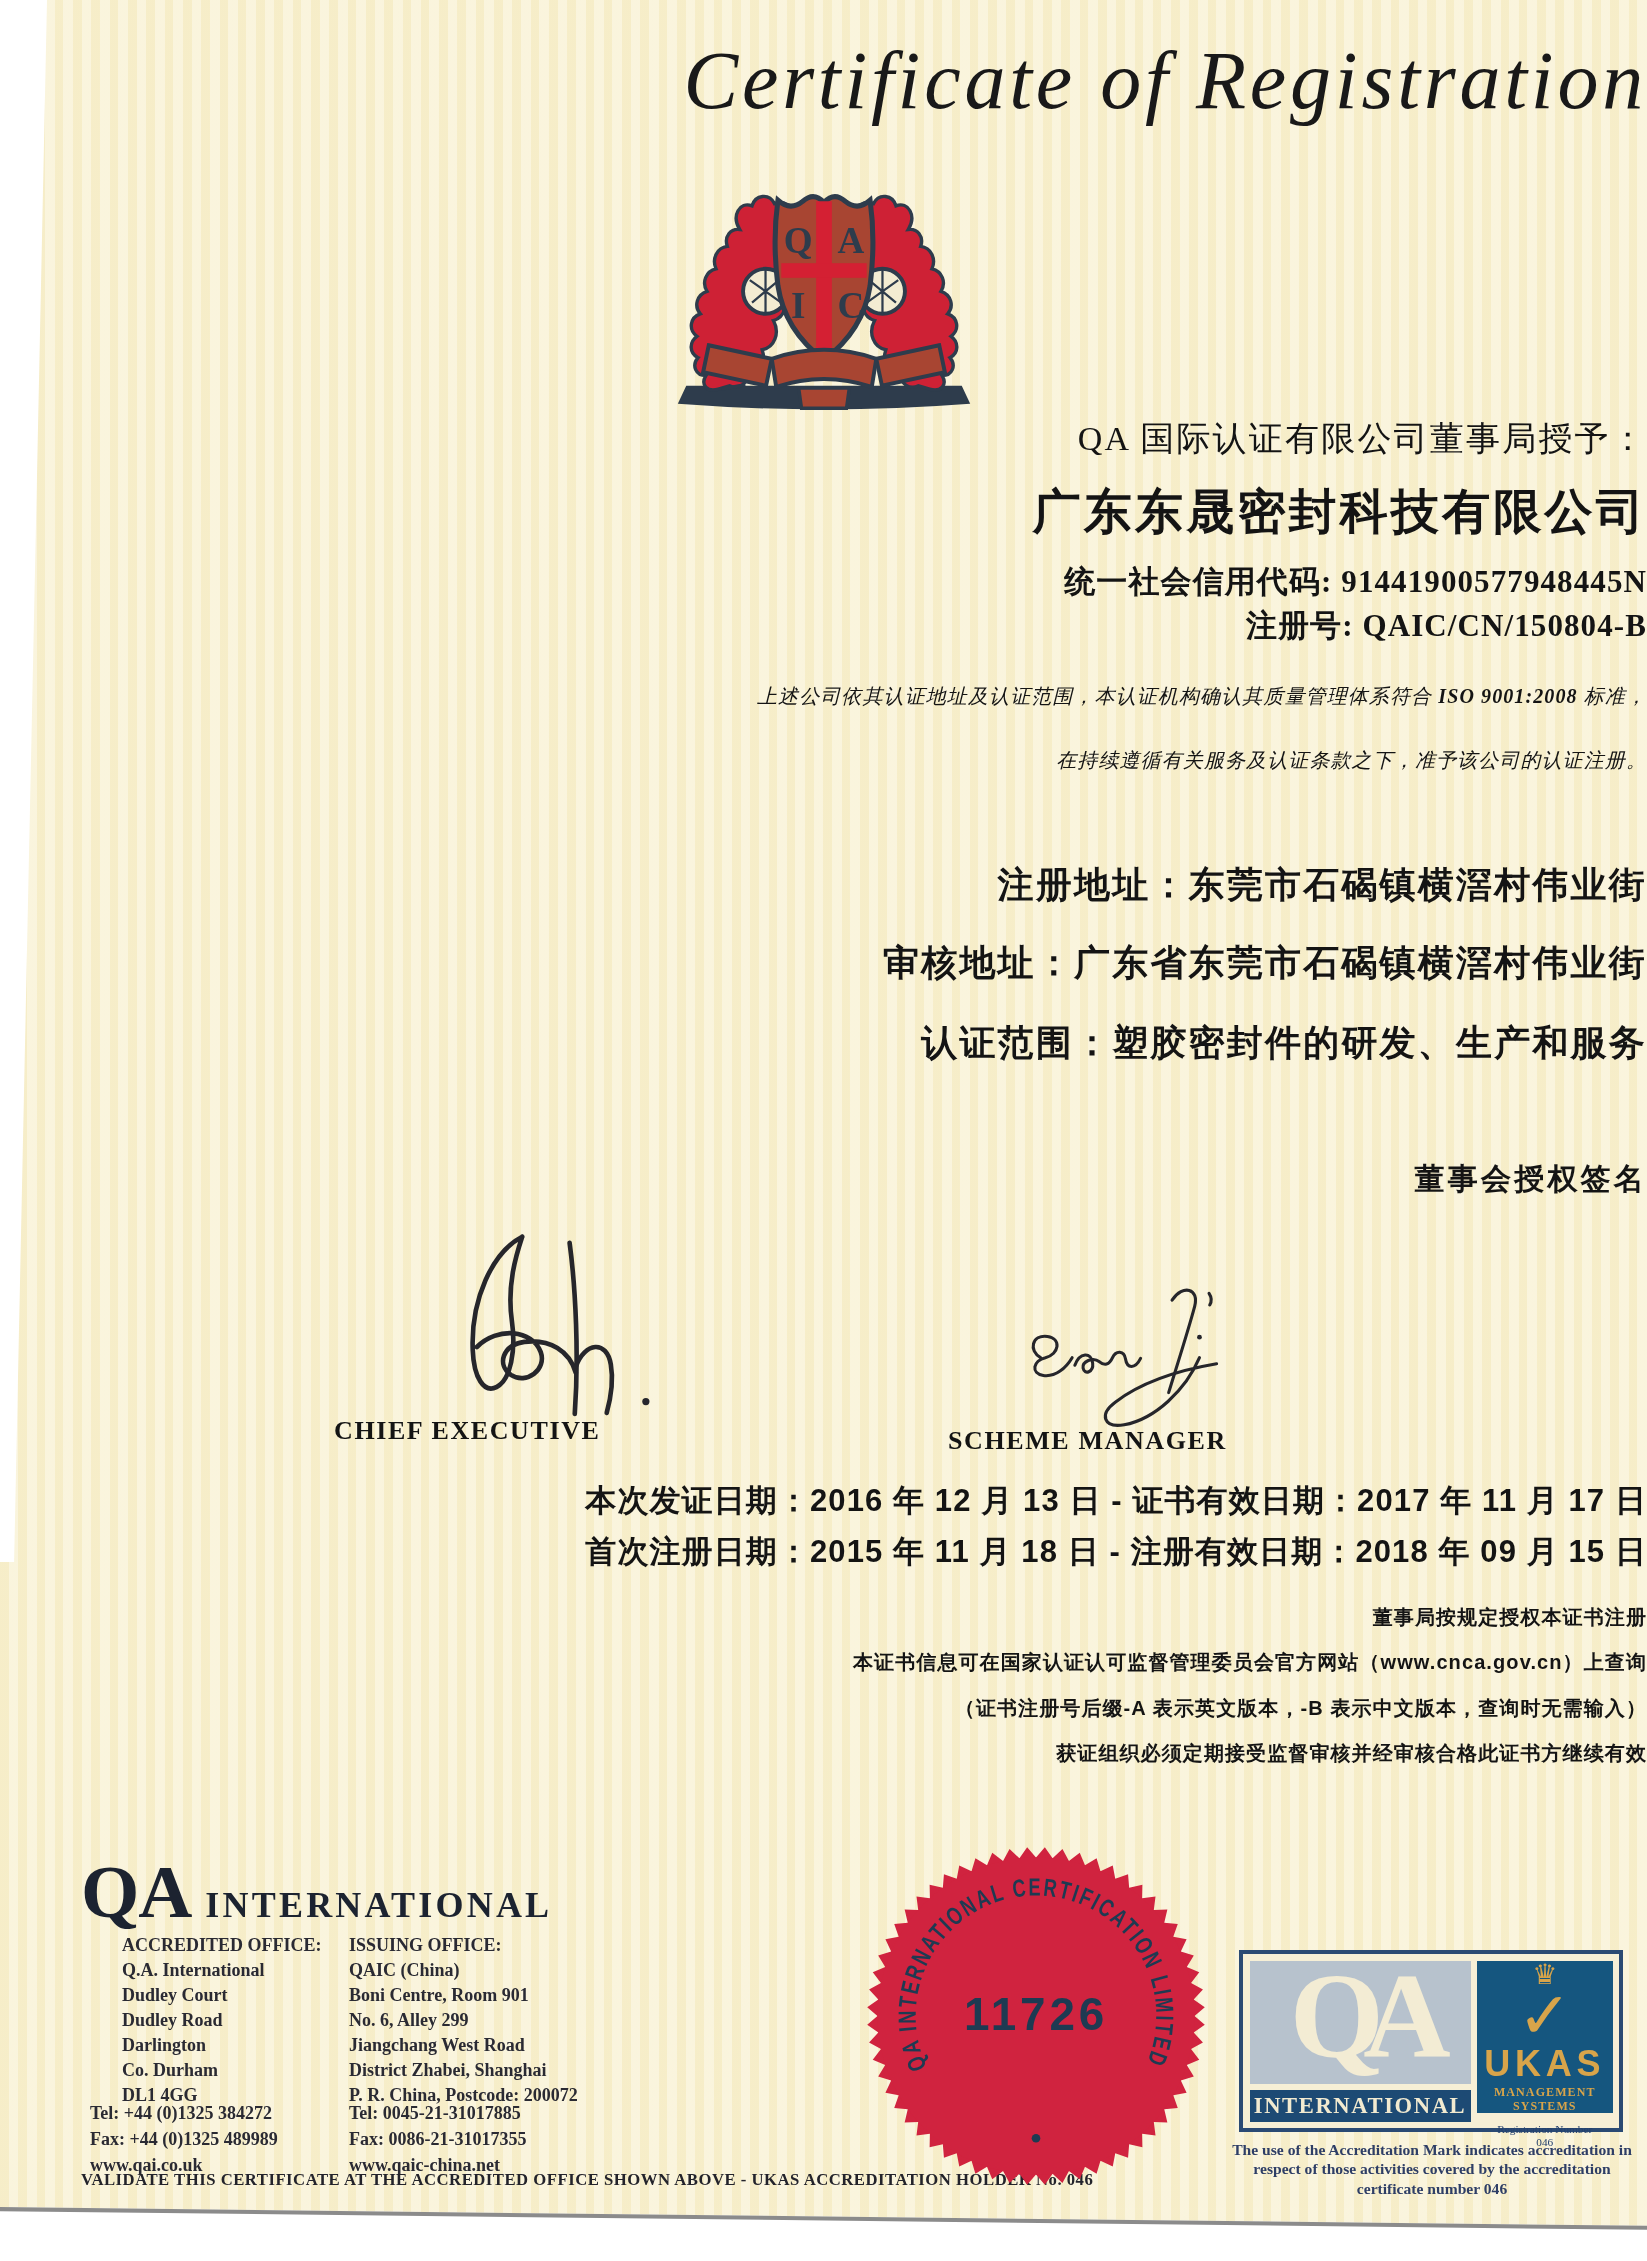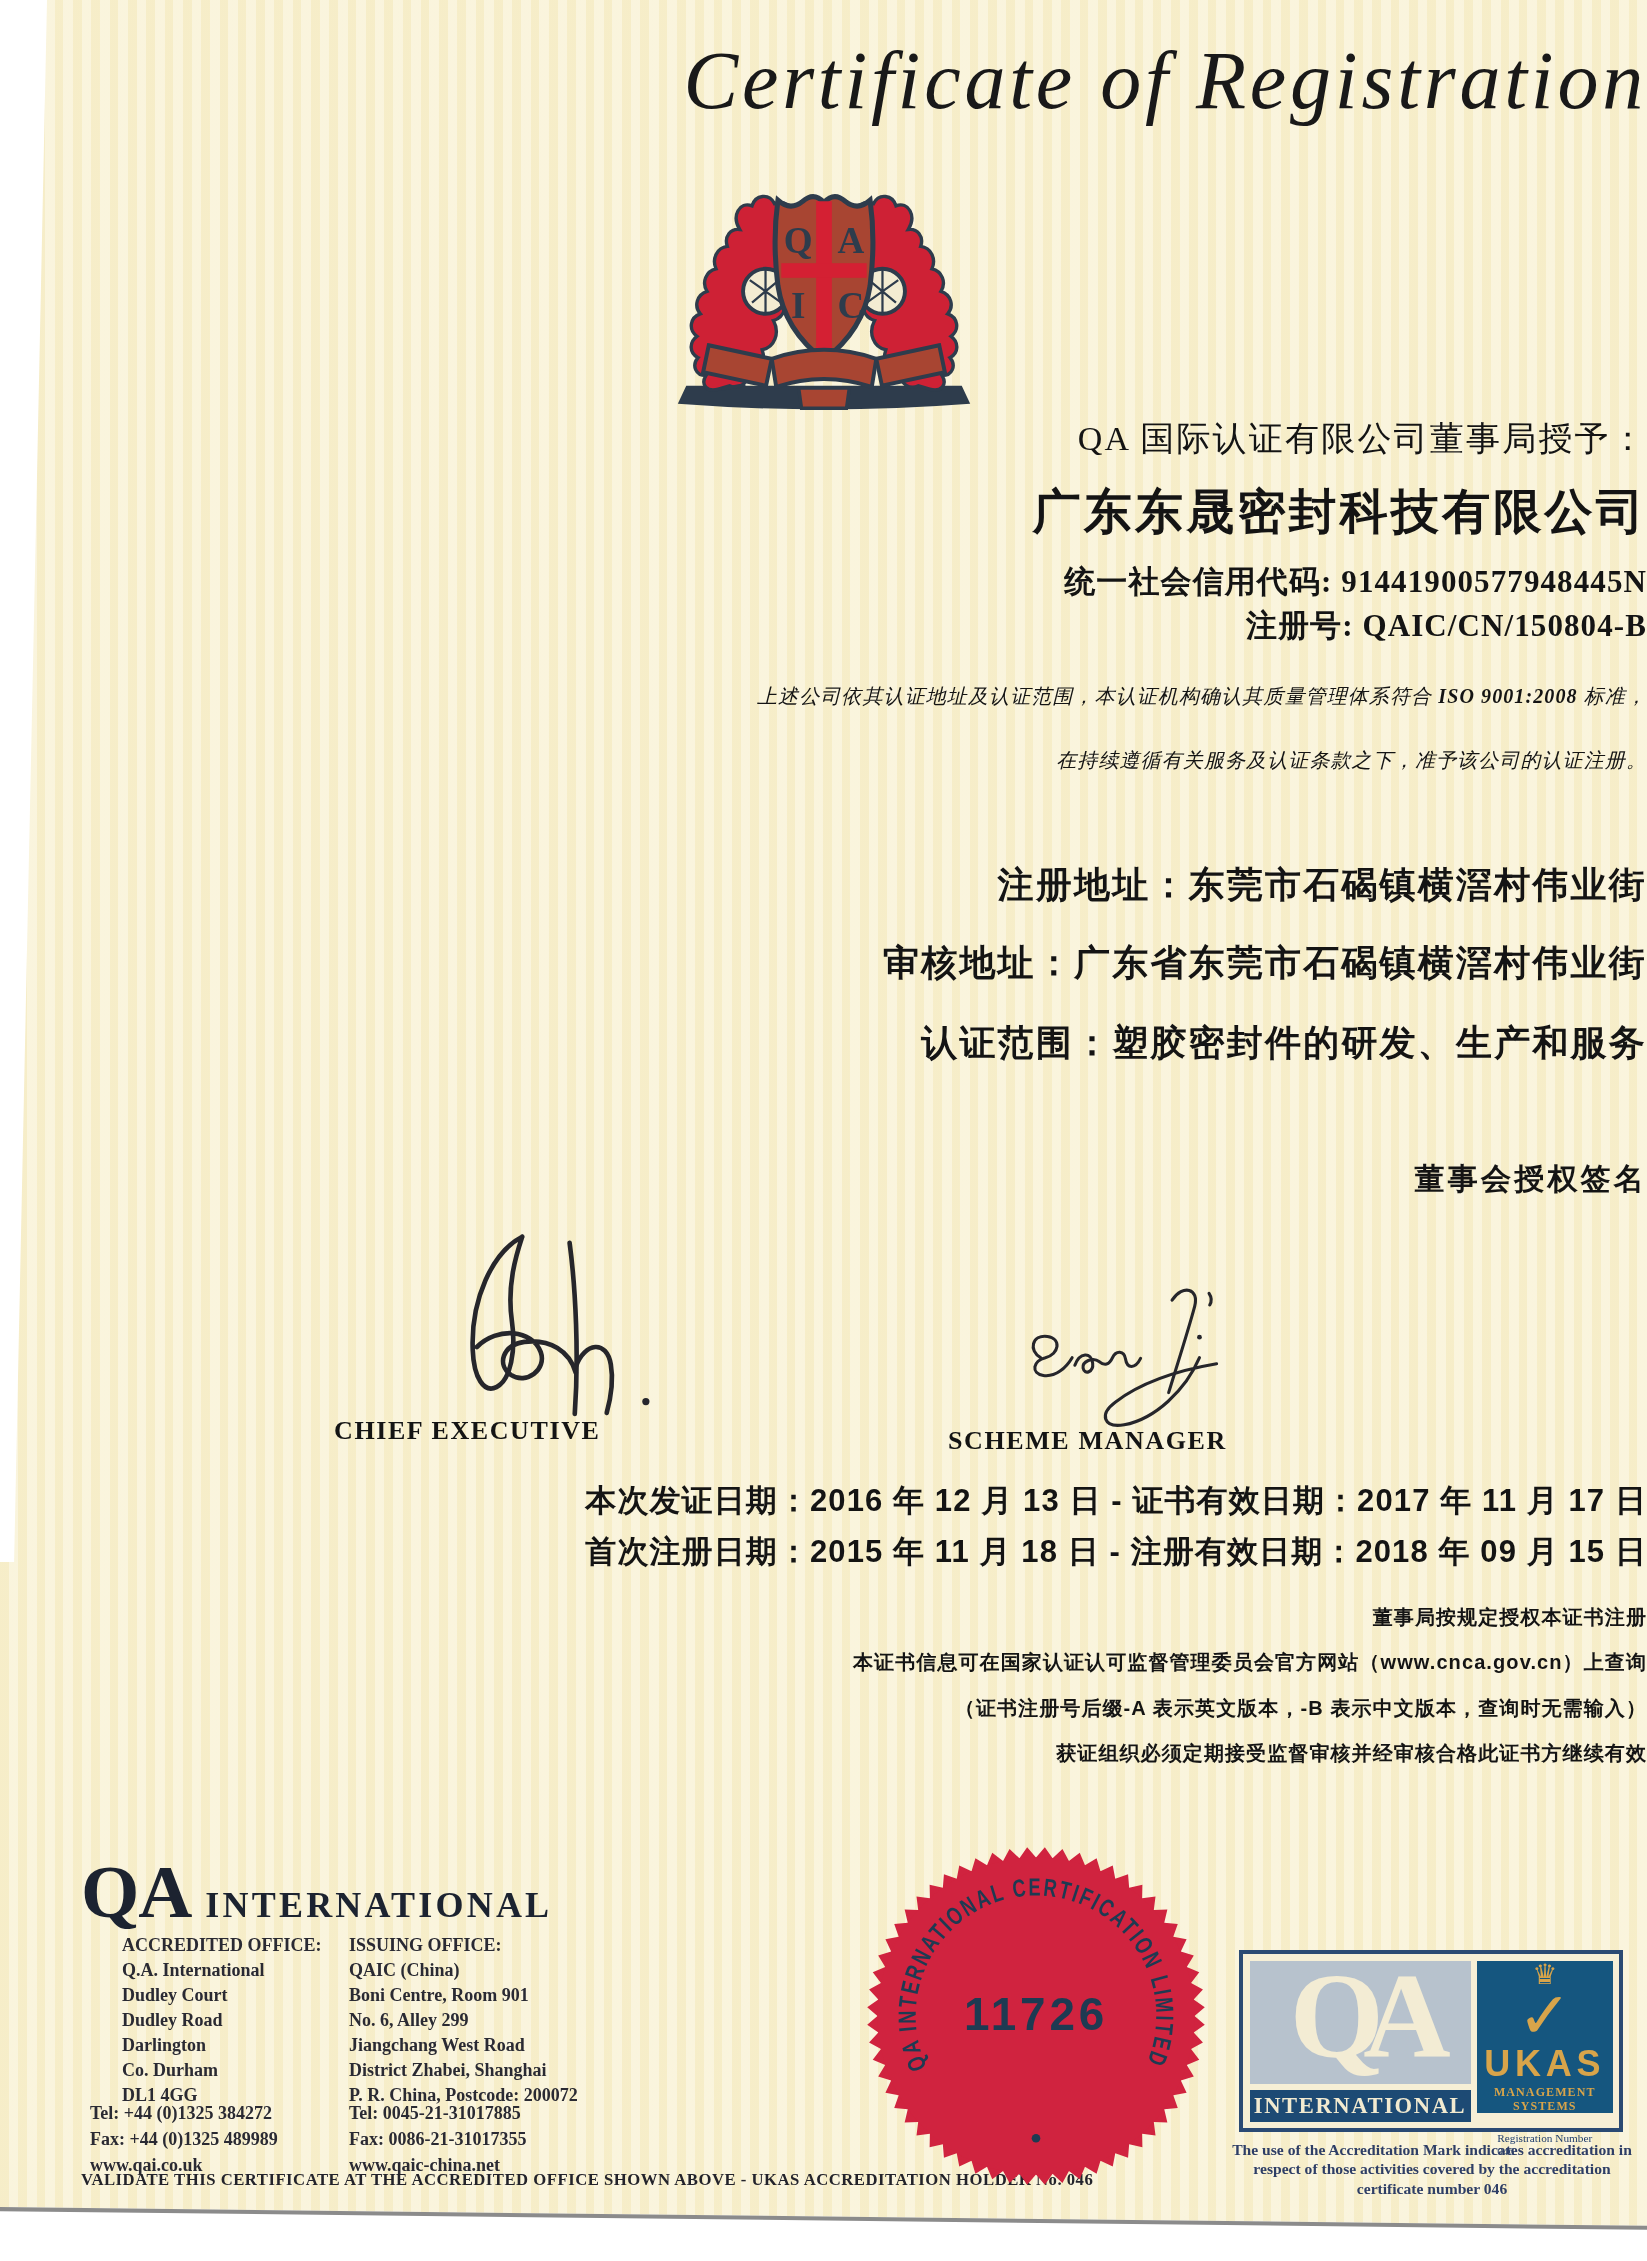--- a/index.html
+++ b/index.html
@@ -66,21 +66,21 @@
     font-family:"Liberation Serif","DejaVu Serif",serif;}
   .intl-band{margin-top:5.4px;height:32px;background:#1d4a74;color:#f2ead0;
     display:flex;align-items:center;justify-content:center;font-size:22.6px;letter-spacing:1.6px;font-weight:600;}
   .ukas-side{flex:1;display:flex;flex-direction:column;align-items:center;}
   .ukas-panel{background:#15567f;width:100%;flex:1;display:flex;flex-direction:column;
     align-items:center;justify-content:center;color:#d8a44a;}
   .crown{font-family:"DejaVu Sans",sans-serif;font-size:28px;line-height:28px;}
   .check{font-family:"DejaVu Sans",sans-serif;font-size:65px;font-weight:700;line-height:54px;}
   .ukas-word{font-family:"Liberation Sans","DejaVu Sans",sans-serif;font-size:36px;font-weight:700;letter-spacing:4.8px;}
   .mgmt{font-size:12px;letter-spacing:1.1px;font-weight:600;line-height:14px;}
-  .regnum{font-size:11.3px;color:#23406e;text-align:left;line-height:13.5px;margin-top:19px;}
+  .regnum{font-size:11.3px;color:#23406e;text-align:center;line-height:13.5px;margin-top:10px;}
   .ukas-note{left:1224px;top:2140px;width:416px;font-size:15.6px;font-weight:600;
     color:#2e3e66;text-align:center;line-height:19.4px;}
   svg text{font-family:"Liberation Serif","DejaVu Serif",serif;}
   .seal-ring{font-family:"Liberation Sans","DejaVu Sans",sans-serif;font-size:52px;font-weight:700;
     letter-spacing:6px;fill:#1e3a52;}
   .seal-num{font-family:"Liberation Sans","DejaVu Sans",sans-serif;font-size:96px;font-weight:700;
     letter-spacing:8px;fill:#1e3a52;text-anchor:middle;}
   .crest-letter{font-size:66px;font-weight:700;fill:#2e3c4c;text-anchor:middle;}
 </style>
 </head>

